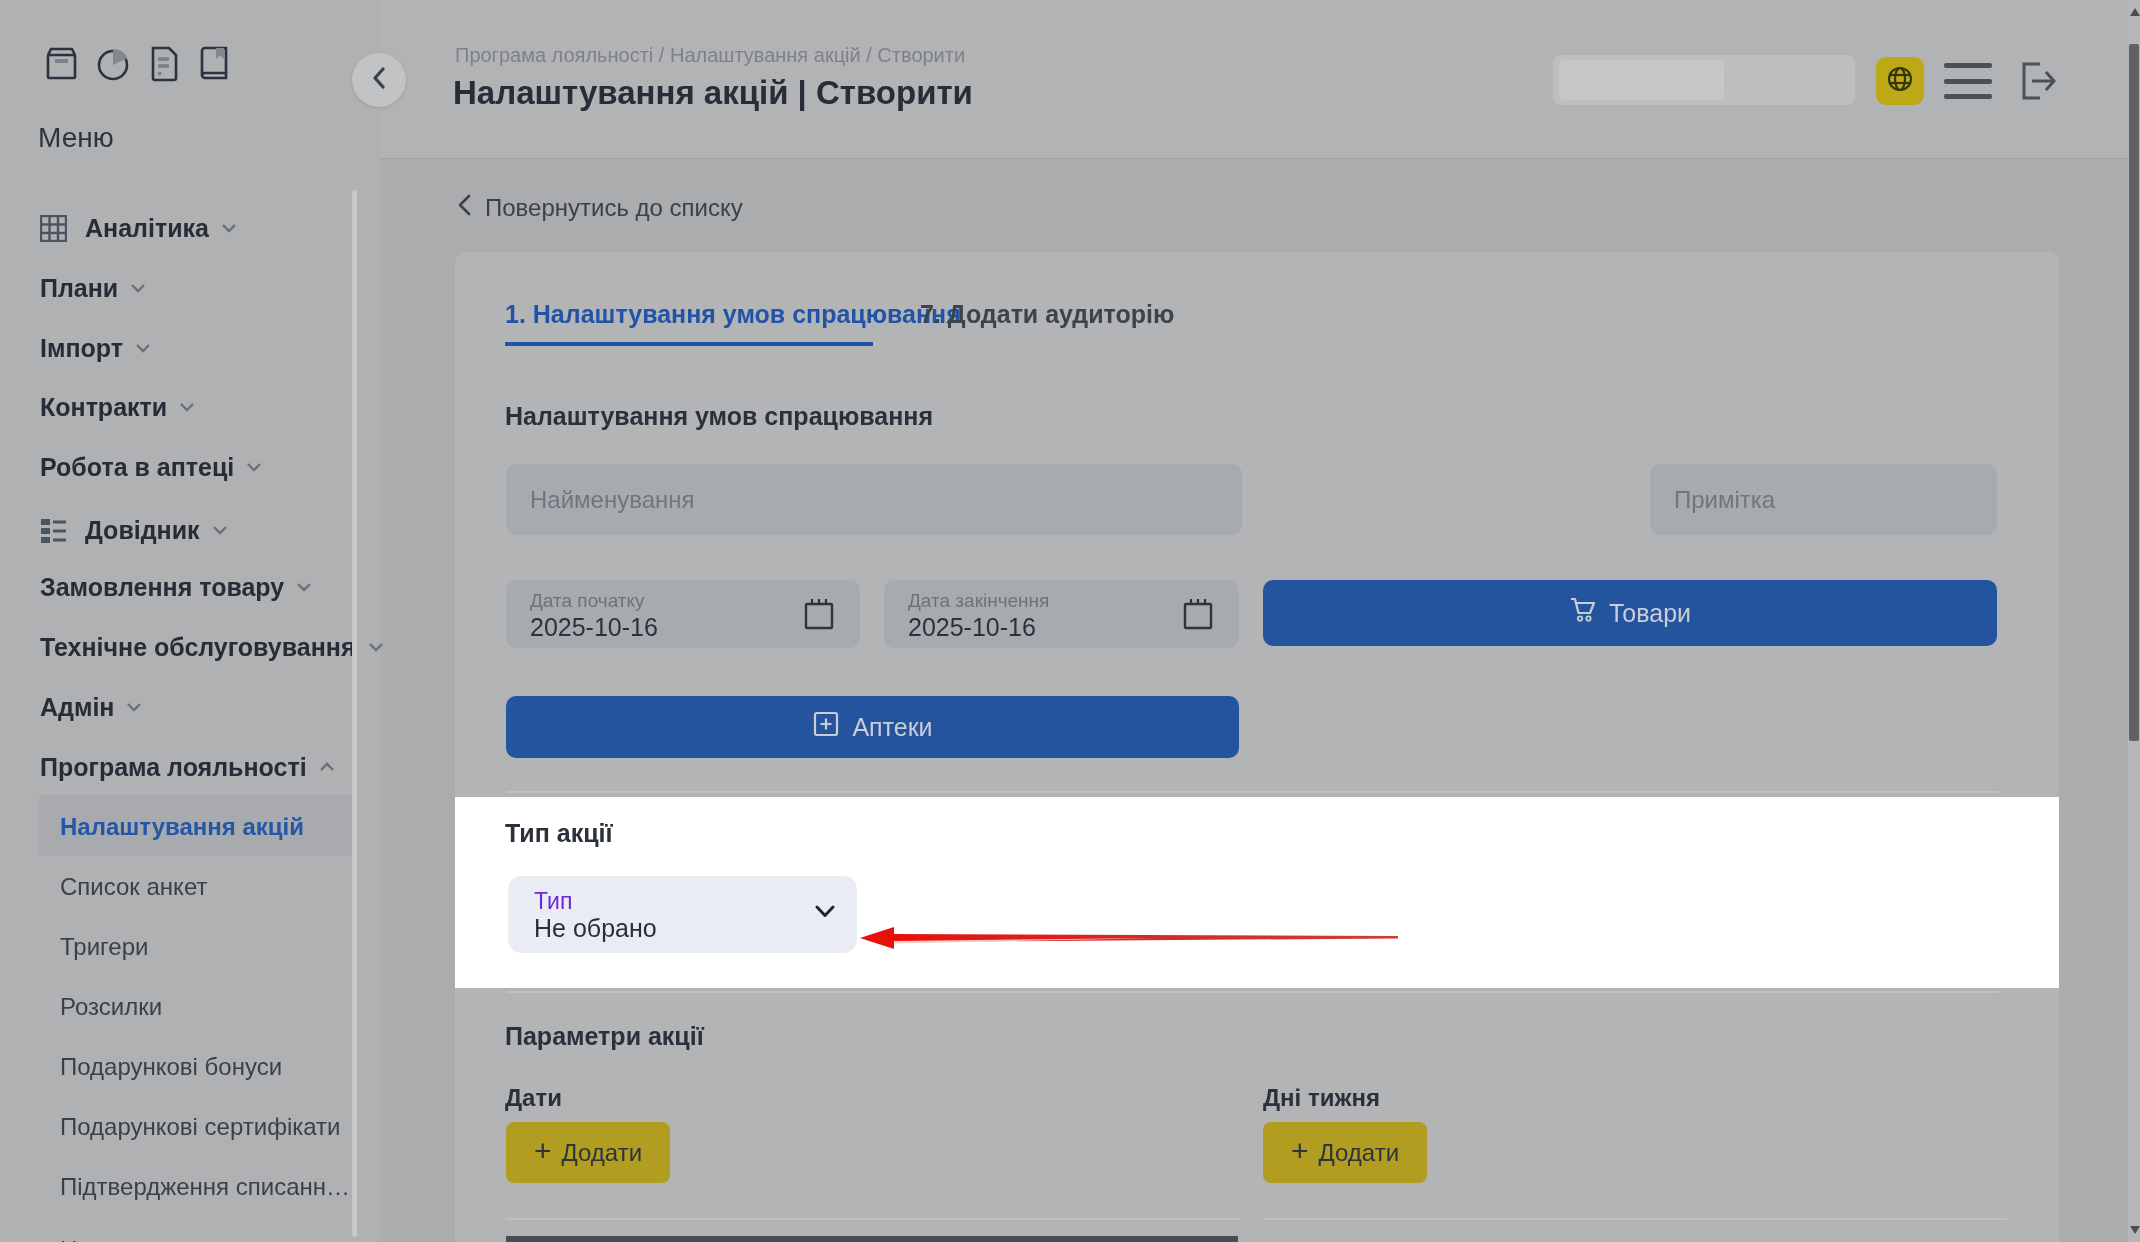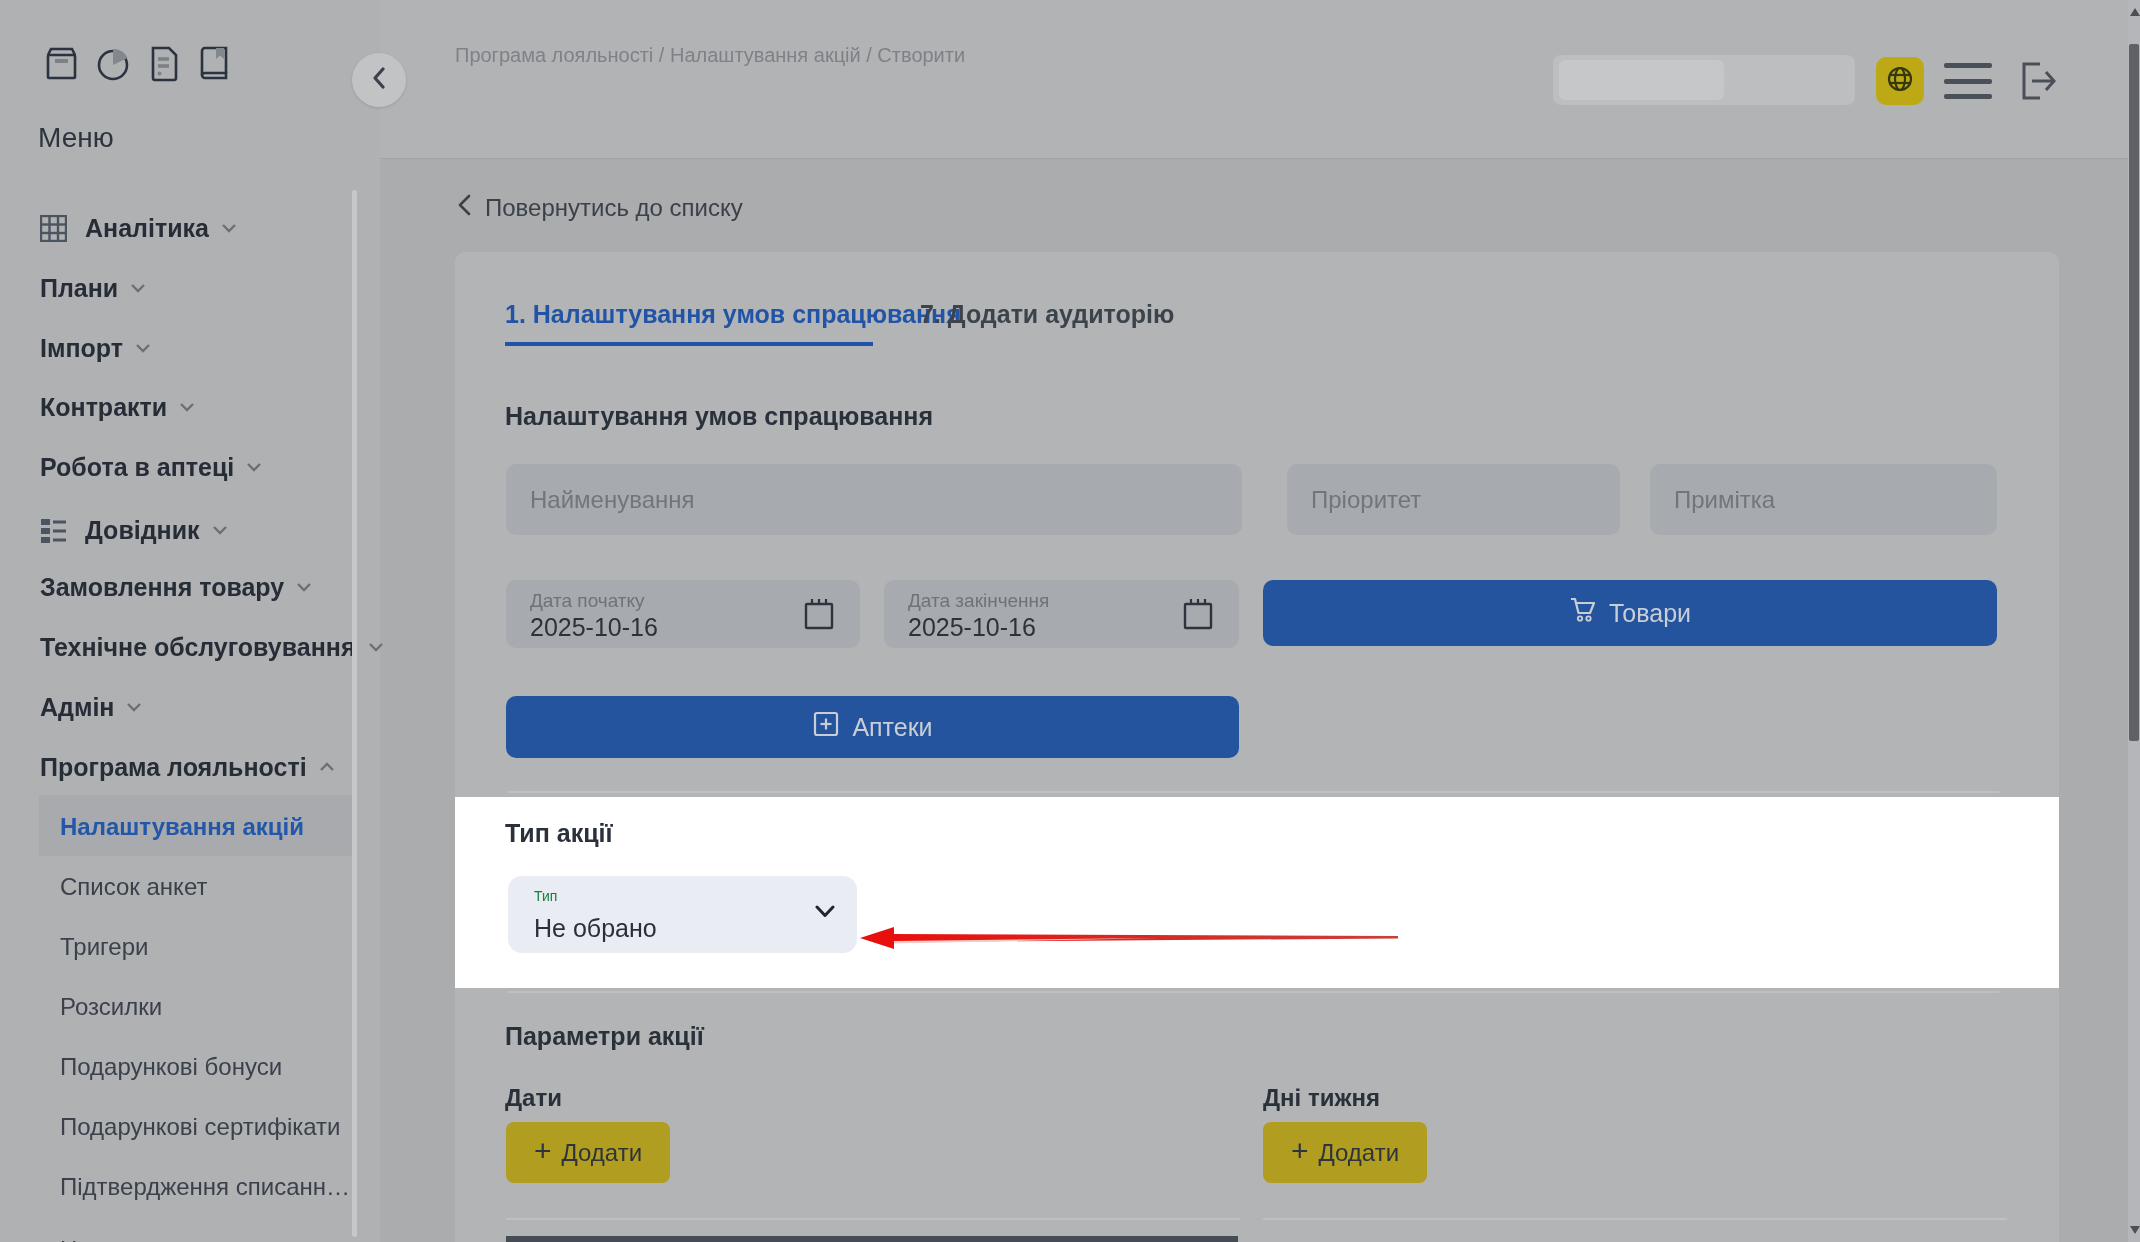--- a/index.html
+++ b/index.html
@@ -43,21 +43,21 @@
   .inp{position:absolute;height:71px;background:#a7abaf;border:none;outline:none;border-radius:10px;font-size:24px;padding:0 24px;box-sizing:border-box;color:#2c323c;font-family:inherit;}
   .inp::placeholder{color:#70767e;opacity:1;}
   .date-box{position:absolute;height:68px;background:#a7abaf;border-radius:10px;cursor:pointer;}
   .date-label{position:absolute;left:24px;top:10px;font-size:19px;color:#6d737b;}
   .date-value{position:absolute;left:24px;top:33px;font-size:25px;color:#2c323c;}
   .date-cal{position:absolute;right:26px;top:18px;}
   .btn-blue{position:absolute;background:#24549d;border:none;border-radius:10px;color:#c9ced6;font-size:25px;font-weight:500;display:flex;align-items:center;justify-content:center;gap:12px;cursor:pointer;font-family:inherit;}
   .divider{position:absolute;height:2px;background:#bfc0c2;}
   .white-band{position:absolute;left:0;top:545px;width:1604px;height:191px;background:#ffffff;}
   .type-select{position:absolute;left:53px;top:79px;width:349px;height:77px;background:#e9ecf2;border-radius:14px;cursor:pointer;}
-  .type-label{position:absolute;left:26px;top:12px;font-size:14px;color:#15803d;text-align:center;}
+  .type-label{position:absolute;left:26px;top:12px;font-size:23px;color:#6d28d9;text-align:center;}
   .type-value{position:absolute;left:26px;top:38px;font-size:25px;color:#2a303a;}
   .type-chev{position:absolute;right:22px;top:28px;}
   .red-arrow{position:absolute;left:405px;top:129px;width:540px;height:24px;pointer-events:none;}
   .col-label{position:absolute;font-size:24px;font-weight:700;color:#2b313b;}
   .btn-yellow{position:absolute;width:164px;height:61px;background:#b19d20;border:none;border-radius:8px;color:#2e343c;font-size:24px;font-weight:500;display:flex;align-items:center;justify-content:center;gap:10px;cursor:pointer;font-family:inherit;}
   .btn-yellow .plus{font-size:30px;font-weight:400;line-height:1;margin-top:-3px;}
   .bottom-bar{position:absolute;left:51px;top:984px;width:732px;height:6px;background:#454c55;}
   
   .pg-scroll-track{position:absolute;left:2128px;top:0;width:12px;height:1242px;background:#b5b6b9;}
   .pg-scroll-thumb{position:absolute;left:2129px;top:44px;width:10px;height:697px;background:#5f6265;border-radius:2px;cursor:grab;}
@@ -218,20 +218,21 @@
   </div>
 
   <div class="collapse-btn">
     <span><svg width="14" height="22" viewBox="0 0 14 22">
           <polyline points="11,2 3,11 11,20" fill="none" stroke="#3a414b" stroke-width="3.2" stroke-linecap="round" stroke-linejoin="round"></polyline>
         </svg></span>
   </div>
 
   <div class="header">
     <div class="breadcrumb">Програма лояльності / Налаштування акцій / Створити</div>
+    <div class="page-title">Налаштування акцій | Створити</div>
     <input class="hdr-input" type="text" value="" style="">
     <div class="hdr-input-inner"></div>
     <div class="globe-btn">
       <span><svg width="30" height="30" viewBox="0 0 30 30">
             <circle cx="15" cy="15" r="11" fill="none" stroke="#33380f" stroke-width="2.2"></circle>
             <ellipse cx="15" cy="15" rx="5" ry="11" fill="none" stroke="#33380f" stroke-width="2.2"></ellipse>
             <line x1="4.5" y1="11" x2="25.5" y2="11" stroke="#33380f" stroke-width="2.2"></line>
             <line x1="4.5" y1="19" x2="25.5" y2="19" stroke="#33380f" stroke-width="2.2"></line>
           </svg></span>
     </div>
@@ -256,21 +257,20 @@
 
   <div class="card">
 
     <div class="tab t1">1. Налаштування умов спрацювання</div>
     <div class="tab t2">7. Додати аудиторію</div>
     <div class="tab-underline"></div>
 
     <div class="sec-heading" style="left:50px;top:150px;">Налаштування умов спрацювання</div>
 
     <input class="inp" style="left: 51px; top: 212px; width: 736px;" type="text" placeholder="Найменування">
-    <input class="inp" style="left: 832px; top: 212px; width: 333px;" type="text" placeholder="Пріоритет">
     <input class="inp" style="left: 1195px; top: 212px; width: 347px;" type="text" placeholder="Примітка">
 
     <div class="date-box" style="left:51px;top:328px;width:354px;">
       <span class="date-label">Дата початку</span>
       <span class="date-value">2025-10-16</span>
       <span class="date-cal"><svg width="30" height="32" viewBox="0 0 30 32">
             <rect x="2" y="6" width="26" height="24" fill="none" stroke="#2e343e" stroke-width="2.4" rx="1"></rect>
             <line x1="8" y1="1" x2="8" y2="6" stroke="#2e343e" stroke-width="2.2"></line>
             <line x1="15" y1="1" x2="15" y2="6" stroke="#2e343e" stroke-width="2.2"></line>
             <line x1="22" y1="1" x2="22" y2="6" stroke="#2e343e" stroke-width="2.2"></line>

